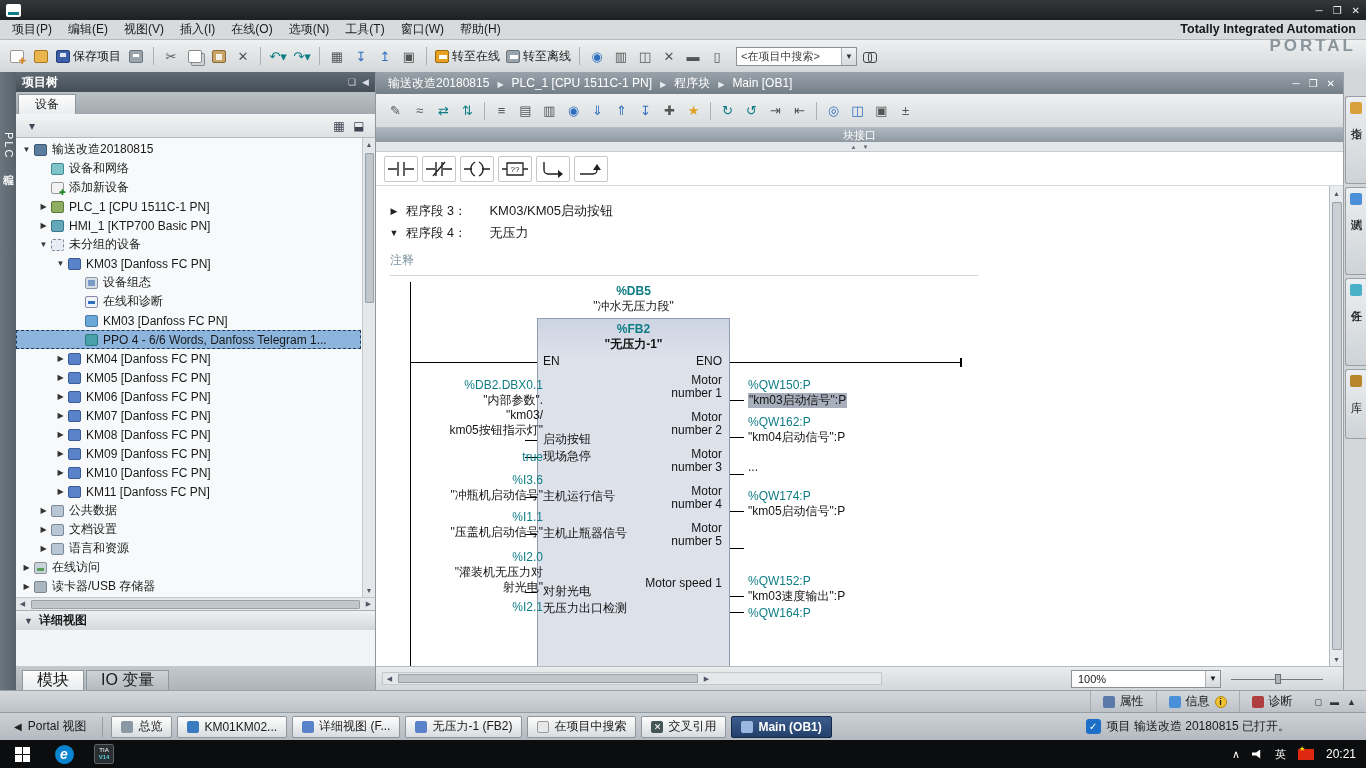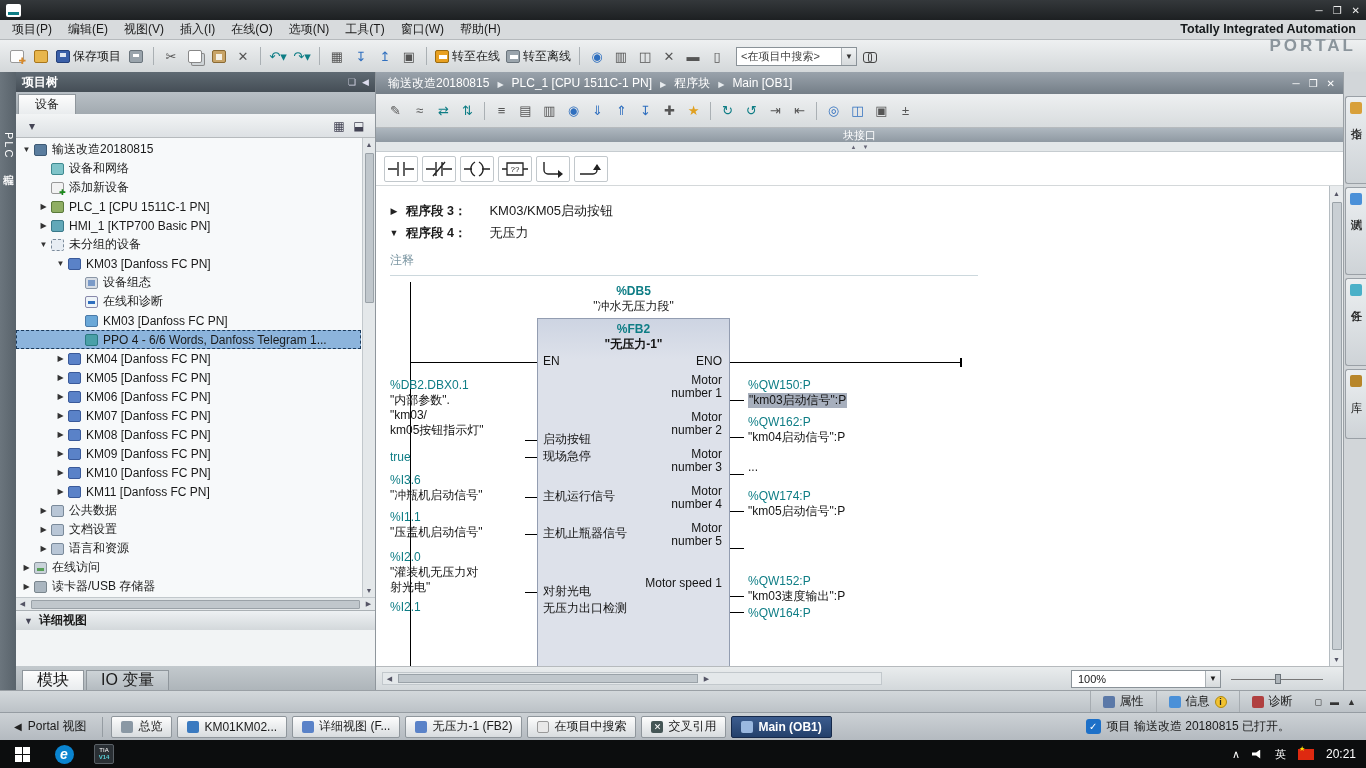--- a/index.html
+++ b/index.html
@@ -100,21 +100,21 @@
   .etoolbar{height:34px;background:linear-gradient(#eef0f1,#d8dcde);border-bottom:1px solid #b6babd;display:flex;align-items:center;gap:1px;padding:0 8px;flex:none}
   .eicon{width:23px;height:22px;display:flex;align-items:center;justify-content:center;font-size:13px;border-radius:2px}
   .blockif{height:14px;background:linear-gradient(#aeb7bf,#8f99a2);color:#fff;display:flex;align-items:center;justify-content:center;font-size:11px;flex:none}
   .splitter{height:10px;background:#e3e7e9;border-bottom:1px solid #c6ccd0;display:flex;align-items:center;justify-content:center;gap:6px;font-size:6px;color:#667;flex:none}
   .favbar{height:34px;background:#fff;border-bottom:1px solid #d4d8da;display:flex;align-items:center;gap:4px;padding:0 8px;flex:none}
   .fav{width:34px;height:26px;background:#fff;border:1px solid #c2c8cc;border-radius:2px;display:flex;align-items:center;justify-content:center}
   .networks-wrap{flex:1;display:flex;min-height:0}
   .networks{flex:1;background:#fff;position:relative;overflow:hidden;padding-top:14px}
   .netrow{height:22px;display:flex;align-items:center;gap:6px;padding-left:12px}
   .netrow .arr{width:12px;font-size:9px;color:#222;text-align:center}
-  .netrow .nlabel{font-weight:bold;font-size:12.5px}
+  .netrow .nlabel{font-weight:normal;font-size:12.5px}
   .netrow .ntitle{margin-left:17px;font-size:13px}
   .comment-row{margin:8px 0 0 14px;width:588px;color:#7e98a4;padding-bottom:6px;border-bottom:1px solid #ccd8dd}
   .ed-vscroll{width:14px;background:#e8ebed;border-left:1px solid #b5bcc1;display:flex;flex-direction:column;align-items:center;flex:none}
   .ed-vscroll .sb-arr{font-size:7px;color:#556;height:14px;display:flex;align-items:center}
   .ed-vscroll .thumb{width:10px;flex:1;margin:2px 0;background:#c9cfd4;border:1px solid #9aa2a8;border-radius:1px}
 
   
   .ladder{position:relative;height:384px;margin:6px 0 0 4px;overflow:hidden;font-size:12px}
   .lwire{position:absolute;height:1px;background:#000}
   .rail{position:absolute;left:30px;top:0;width:1px;height:384px;background:#000}
@@ -122,21 +122,21 @@
   .fbbox{position:absolute;left:157px;top:36px;width:193px;height:360px;background:linear-gradient(#cdd4e2,#dde1ea 40px);border:1px solid #939db1}
   .fbtitle{padding-top:3px;text-align:center;line-height:15px}
   .dbhead{position:absolute;left:157px;top:2px;width:193px;text-align:center;line-height:15px}
   .addr{color:#0e7d85;display:block}
   .nm{color:#141414;display:block;white-space:pre-line}
   .bold{font-weight:bold}
   .pin{position:absolute;line-height:13px;white-space:pre-line;color:#141414}
   .pin.pl{left:163px}
   .pin.pr{left:250px;width:92px;text-align:right}
   .opnd{position:absolute;line-height:15px}
-  .opnd.in{left:10px;width:143px;text-align:left}
+  .opnd.in{left:20px;width:143px;text-align:right}
   .opnd.out{left:368px;width:230px;text-align:left}
   .nm.sel{background:#a7afbd;display:inline-block;padding:0 1px}
 
   .zoombar{height:24px;background:linear-gradient(#e9eced,#d3d8db);border-top:1px solid #b6babd;display:flex;align-items:center;padding:0 6px;gap:10px;flex:none}
   .ed-hscroll{width:500px;height:13px;background:#e4e8ea;border:1px solid #c2c8cc;display:flex;align-items:center}
   .ed-hscroll .sb-arr{width:13px;font-size:7px;color:#556;text-align:center}
   .ed-hscroll .thumb{height:9px;width:300px;margin:0 2px;background:#c0c7cc;border:1px solid #9aa2a8}
   .zoom-select{margin-left:auto;width:150px;height:18px;border:1px solid #8a9298;background:#fff;display:flex;align-items:center}
   .zoom-select .zval{flex:1;padding:0 6px;font-size:11px}
   .zoom-select .dd{width:15px;height:16px;background:linear-gradient(#f2f4f5,#d6dadc);border-left:1px solid #aab0b4;font-size:8px;display:flex;align-items:center;justify-content:center}

